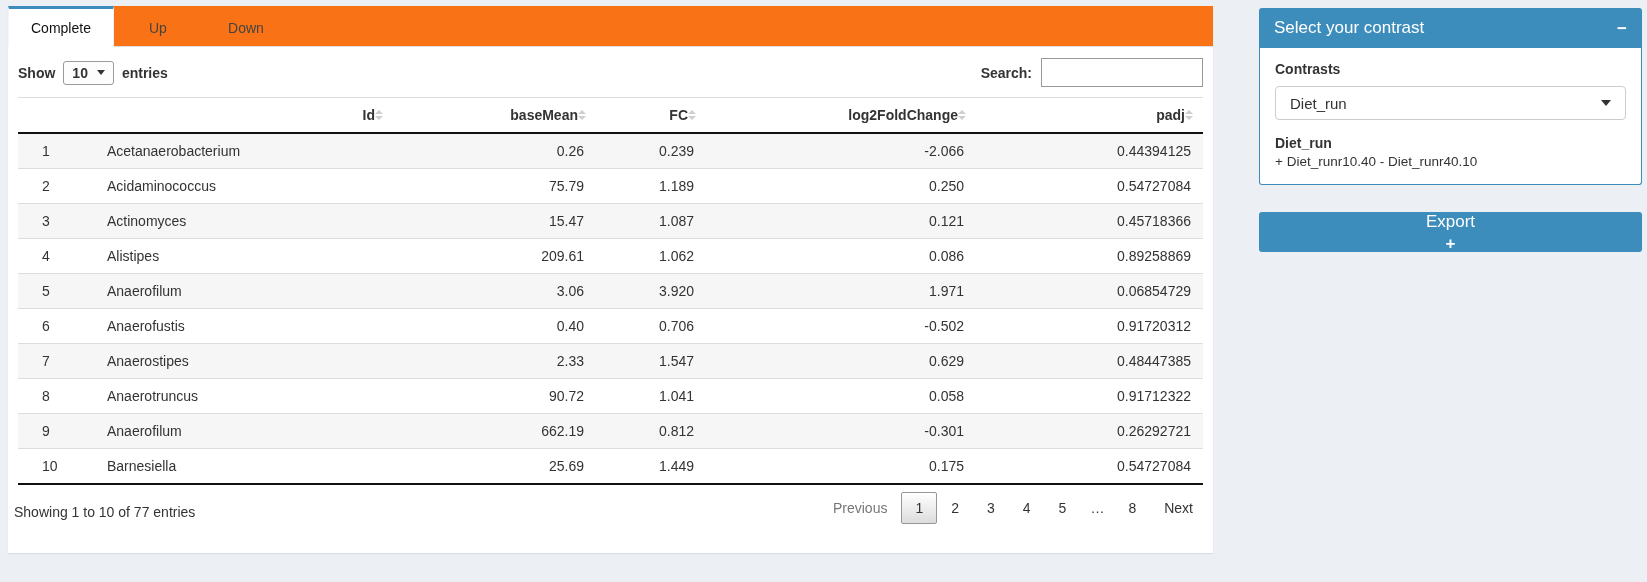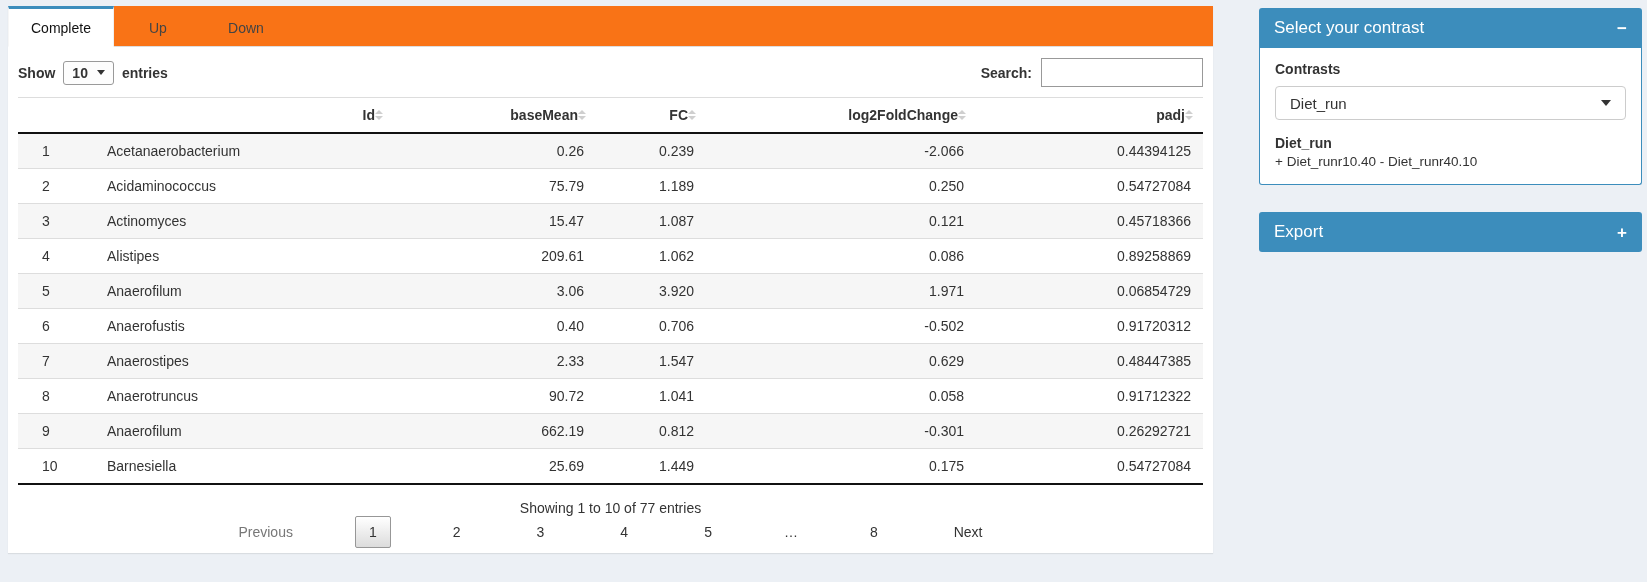--- a/index.html
+++ b/index.html
@@ -59,42 +59,42 @@
   .sort-icon .s-dn{border-top:4px solid #cfcfcf;}
   tbody td{padding:9px 0;}
   tbody tr{background:#fff;}
   tbody tr.odd{background:#f6f6f6;}
   tbody tr + tr td{border-top:1px solid #ddd;}
   tbody tr:last-child td{border-bottom:2px solid #111;}
   td.rownum{padding-left:24px;}
   td.id{padding-left:1px;}
   td.num{text-align:right;padding-right:12px;}
 
-  .table-footer{display:flex;justify-content:space-between;align-items:center;padding:7px 6px 0;flex-direction:column;}
+  .table-footer{display:flex;justify-content:space-between;align-items:center;padding:7px 6px 0;}
   .info{padding-top:8px;}
-  .pager{display:flex;align-items:center;gap:48px;}
+  .pager{display:flex;align-items:center;}
   .page-btn{padding:8px 14px;color:#333;cursor:pointer;}
   .page-btn.disabled{color:#777;cursor:default;}
   .page-btn.active{
     border:1px solid #979797;border-radius:2px;
     background:linear-gradient(to bottom,#ffffff 0%,#dcdcdc 100%);
     padding:7px 13px;
   }
   .page-btn.gap{cursor:default;padding:8px 10px;}
 
   
   .right-col{width:383px;margin-left:46px;padding-top:2px;}
   .box{margin-bottom:0;}
   .box-header{
     background:#3c8dbc;color:#fff;height:40px;
     padding:0 15px;border-radius:3px 3px 0 0;
     display:flex;justify-content:space-between;align-items:center;
     font-size:17px;cursor:pointer;
   }
-  .box.collapsed .box-header{border-radius:3px;}
+  .box.collapsed .box-header{border-radius:3px;flex-direction:column;}
   .collapse-tool{font-size:17px;font-weight:bold;line-height:1;cursor:pointer;}
   .box-body{
     background:#fff;border:1px solid #3c8dbc;border-top:none;
     border-radius:0 0 3px 3px;padding:13px 15px 15px;
   }
   .field-label{font-weight:bold;margin-bottom:9px;}
   .select-control{
     border:1px solid #ccc;border-radius:4px;height:34px;background:#fff;
     display:flex;align-items:center;justify-content:space-between;
     padding:0 14px;font-size:15px;color:#333;cursor:pointer;

